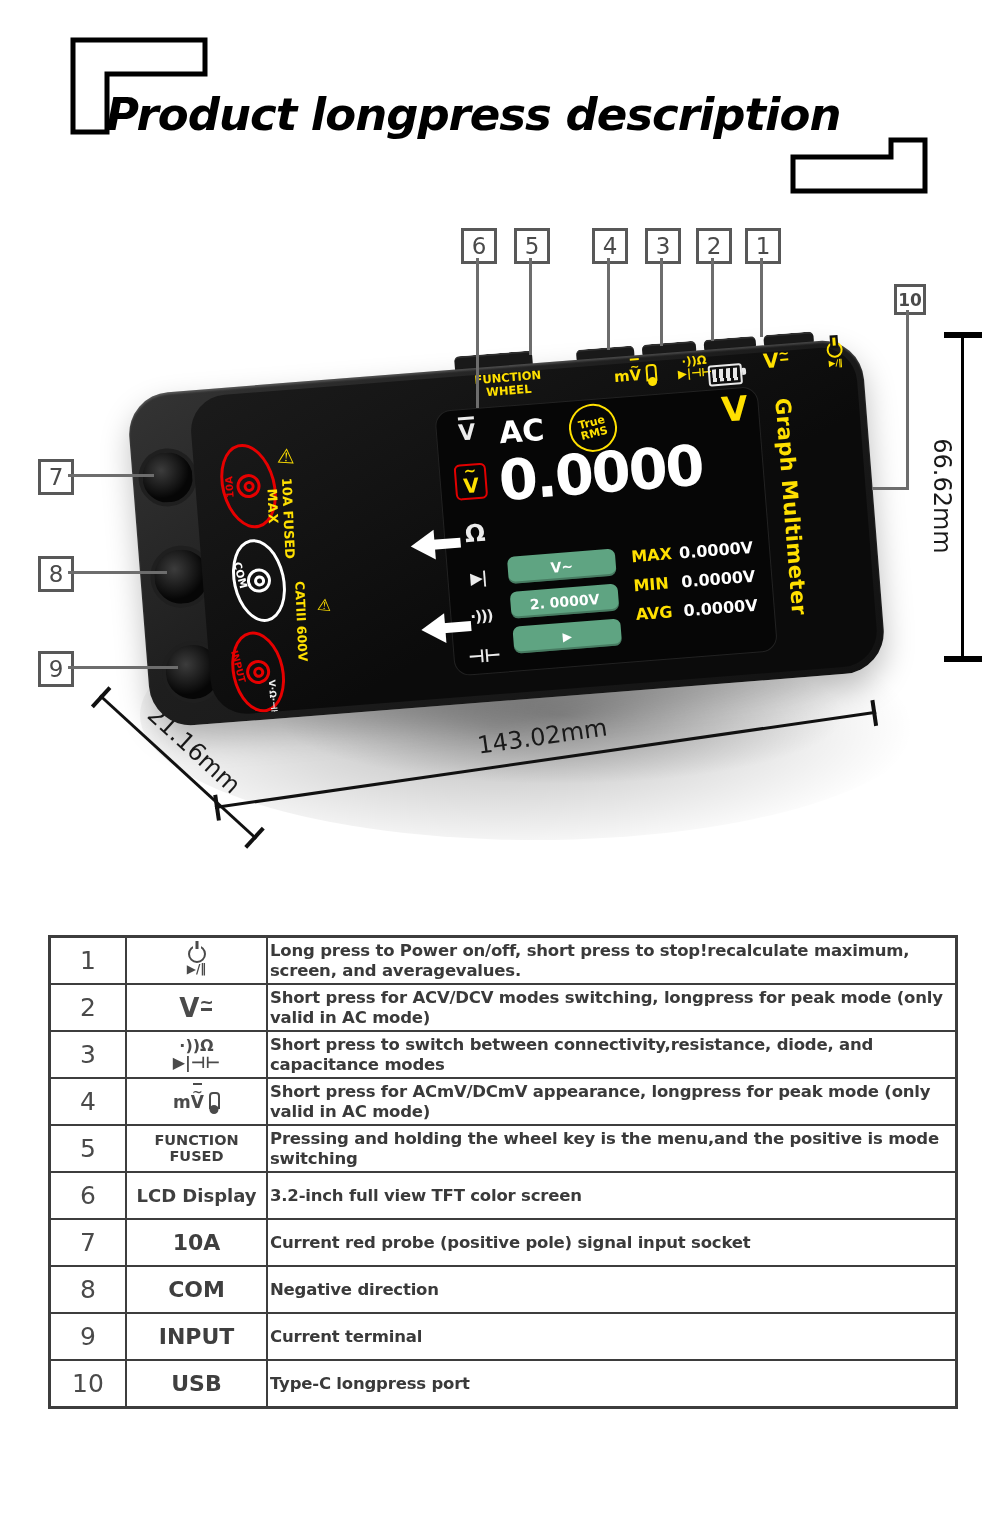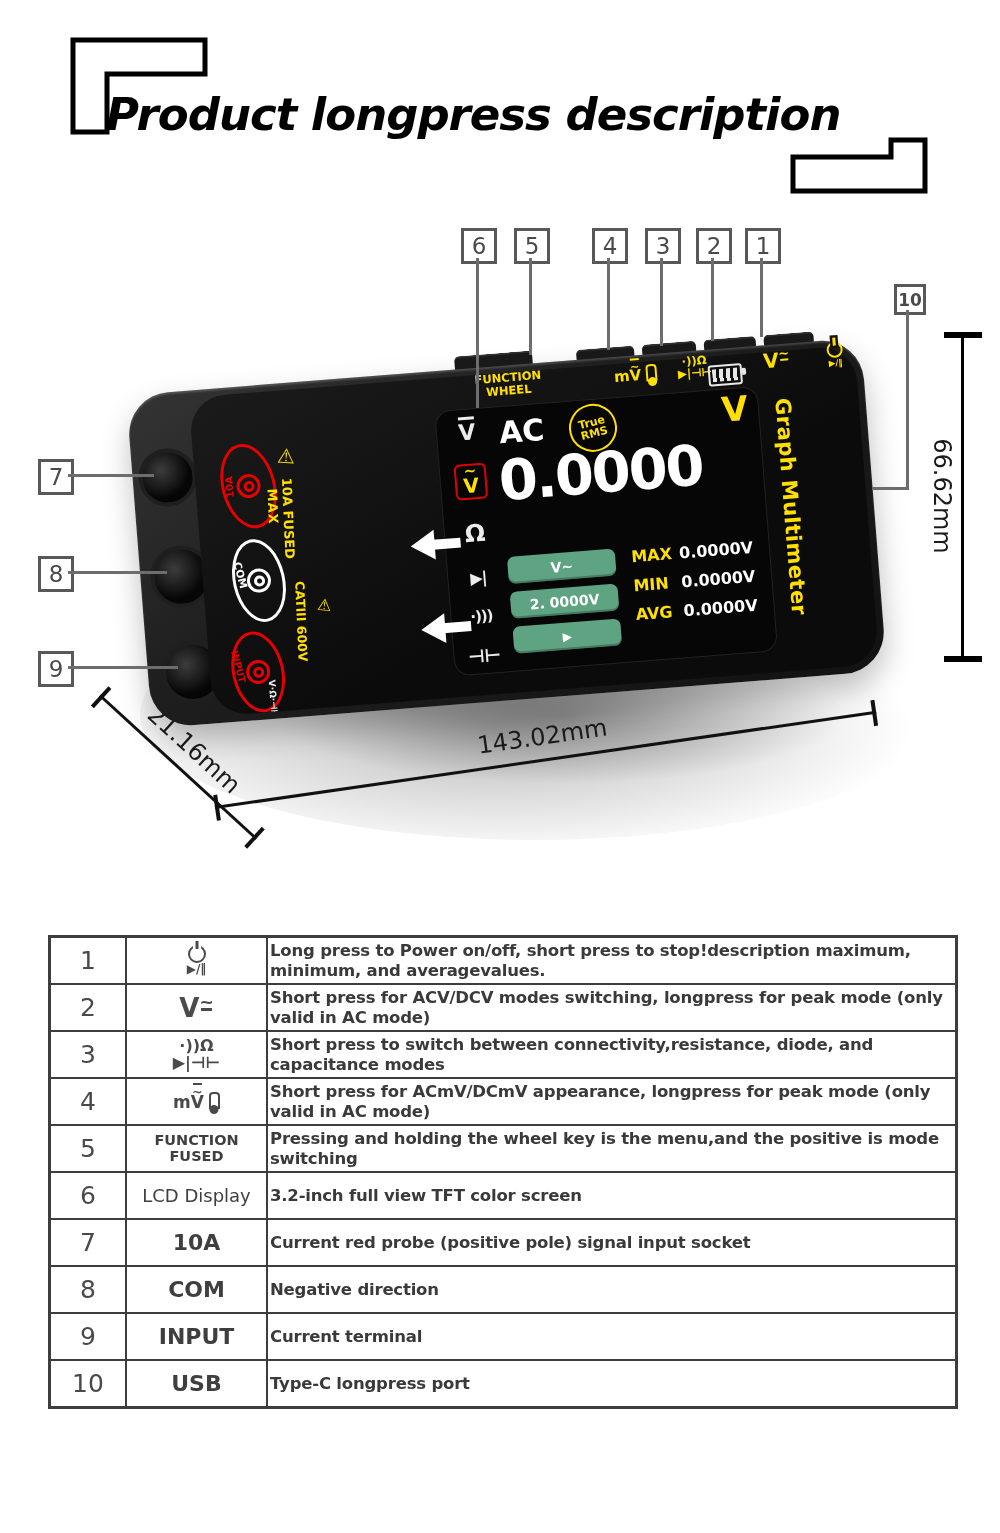--- a/index.html
+++ b/index.html
@@ -114,21 +114,21 @@
   table.spec{position:absolute;left:48px;top:935px;width:910px;border-collapse:collapse;
              border:3px solid #3d3d3d;color:#3f3f3f}
   table.spec td{border:2.5px solid #3d3d3d;padding:0 2px;vertical-align:middle}
   td.c-no{width:70px;text-align:center;font-size:25px;font-weight:400;color:#4a4a4a}
   td.c-nm{width:135px;text-align:center}
   td.c-in{padding:2px 6px 2px 7px;font-weight:700;font-size:16.5px;line-height:1.16;
           letter-spacing:-.2px;color:#3a3a3a}
   tr.hdr td{height:50px;text-align:center;font-size:27px;font-weight:400;color:#4a4a4a}
   tr.row td{height:45px}
   .nmtxt{font-weight:800;font-size:22px;color:#3f3f3f}
-  .nm-sm{font-weight:400;font-size:18px}
+  .nm-sm{font-weight:700;font-size:18px}
   .fw{font-weight:800;font-size:14.5px;line-height:1.1}
   .nm-ic{--pbg:#fff;color:#4a4a4a;font-size:11px;line-height:1.1}
   .vsym{font-weight:800;font-size:26px;color:#4a4a4a;display:inline-flex;align-items:flex-start}
   .vsym .acdc{font-size:17px;margin-top:4px}
   .mvsym{font-weight:800;font-size:17px;color:#4a4a4a;white-space:nowrap}
 </style>
 </head>
 <body>
 
 <svg class="abs" style="left:68px;top:35px" width="142" height="102" viewBox="0 0 142 102">
@@ -297,21 +297,21 @@
 <table class="spec">
   <tbody>
   <tr class="row">
     <td class="c-no">1</td>
     <td class="c-nm">
       <div class="nm-ic">
         <span class="pwr" style="width:14px;height:14px"></span>
         <span class="pp" style="font-size:12px">▶/‖</span>
       </div>
     </td>
-    <td class="c-in">Long press to Power on/off, short press to stop!description maximum, minimum, and averagevalues.</td>
+    <td class="c-in">Long press to Power on/off, short press to stop!recalculate maximum, screen, and averagevalues.</td>
   </tr>
   <tr class="row">
     <td class="c-no">2</td>
     <td class="c-nm">
       <span class="vsym">
             <span>V</span>
             <span class="acdc">
               <span class="t">~</span>
               <span class="b"></span>
             </span>

